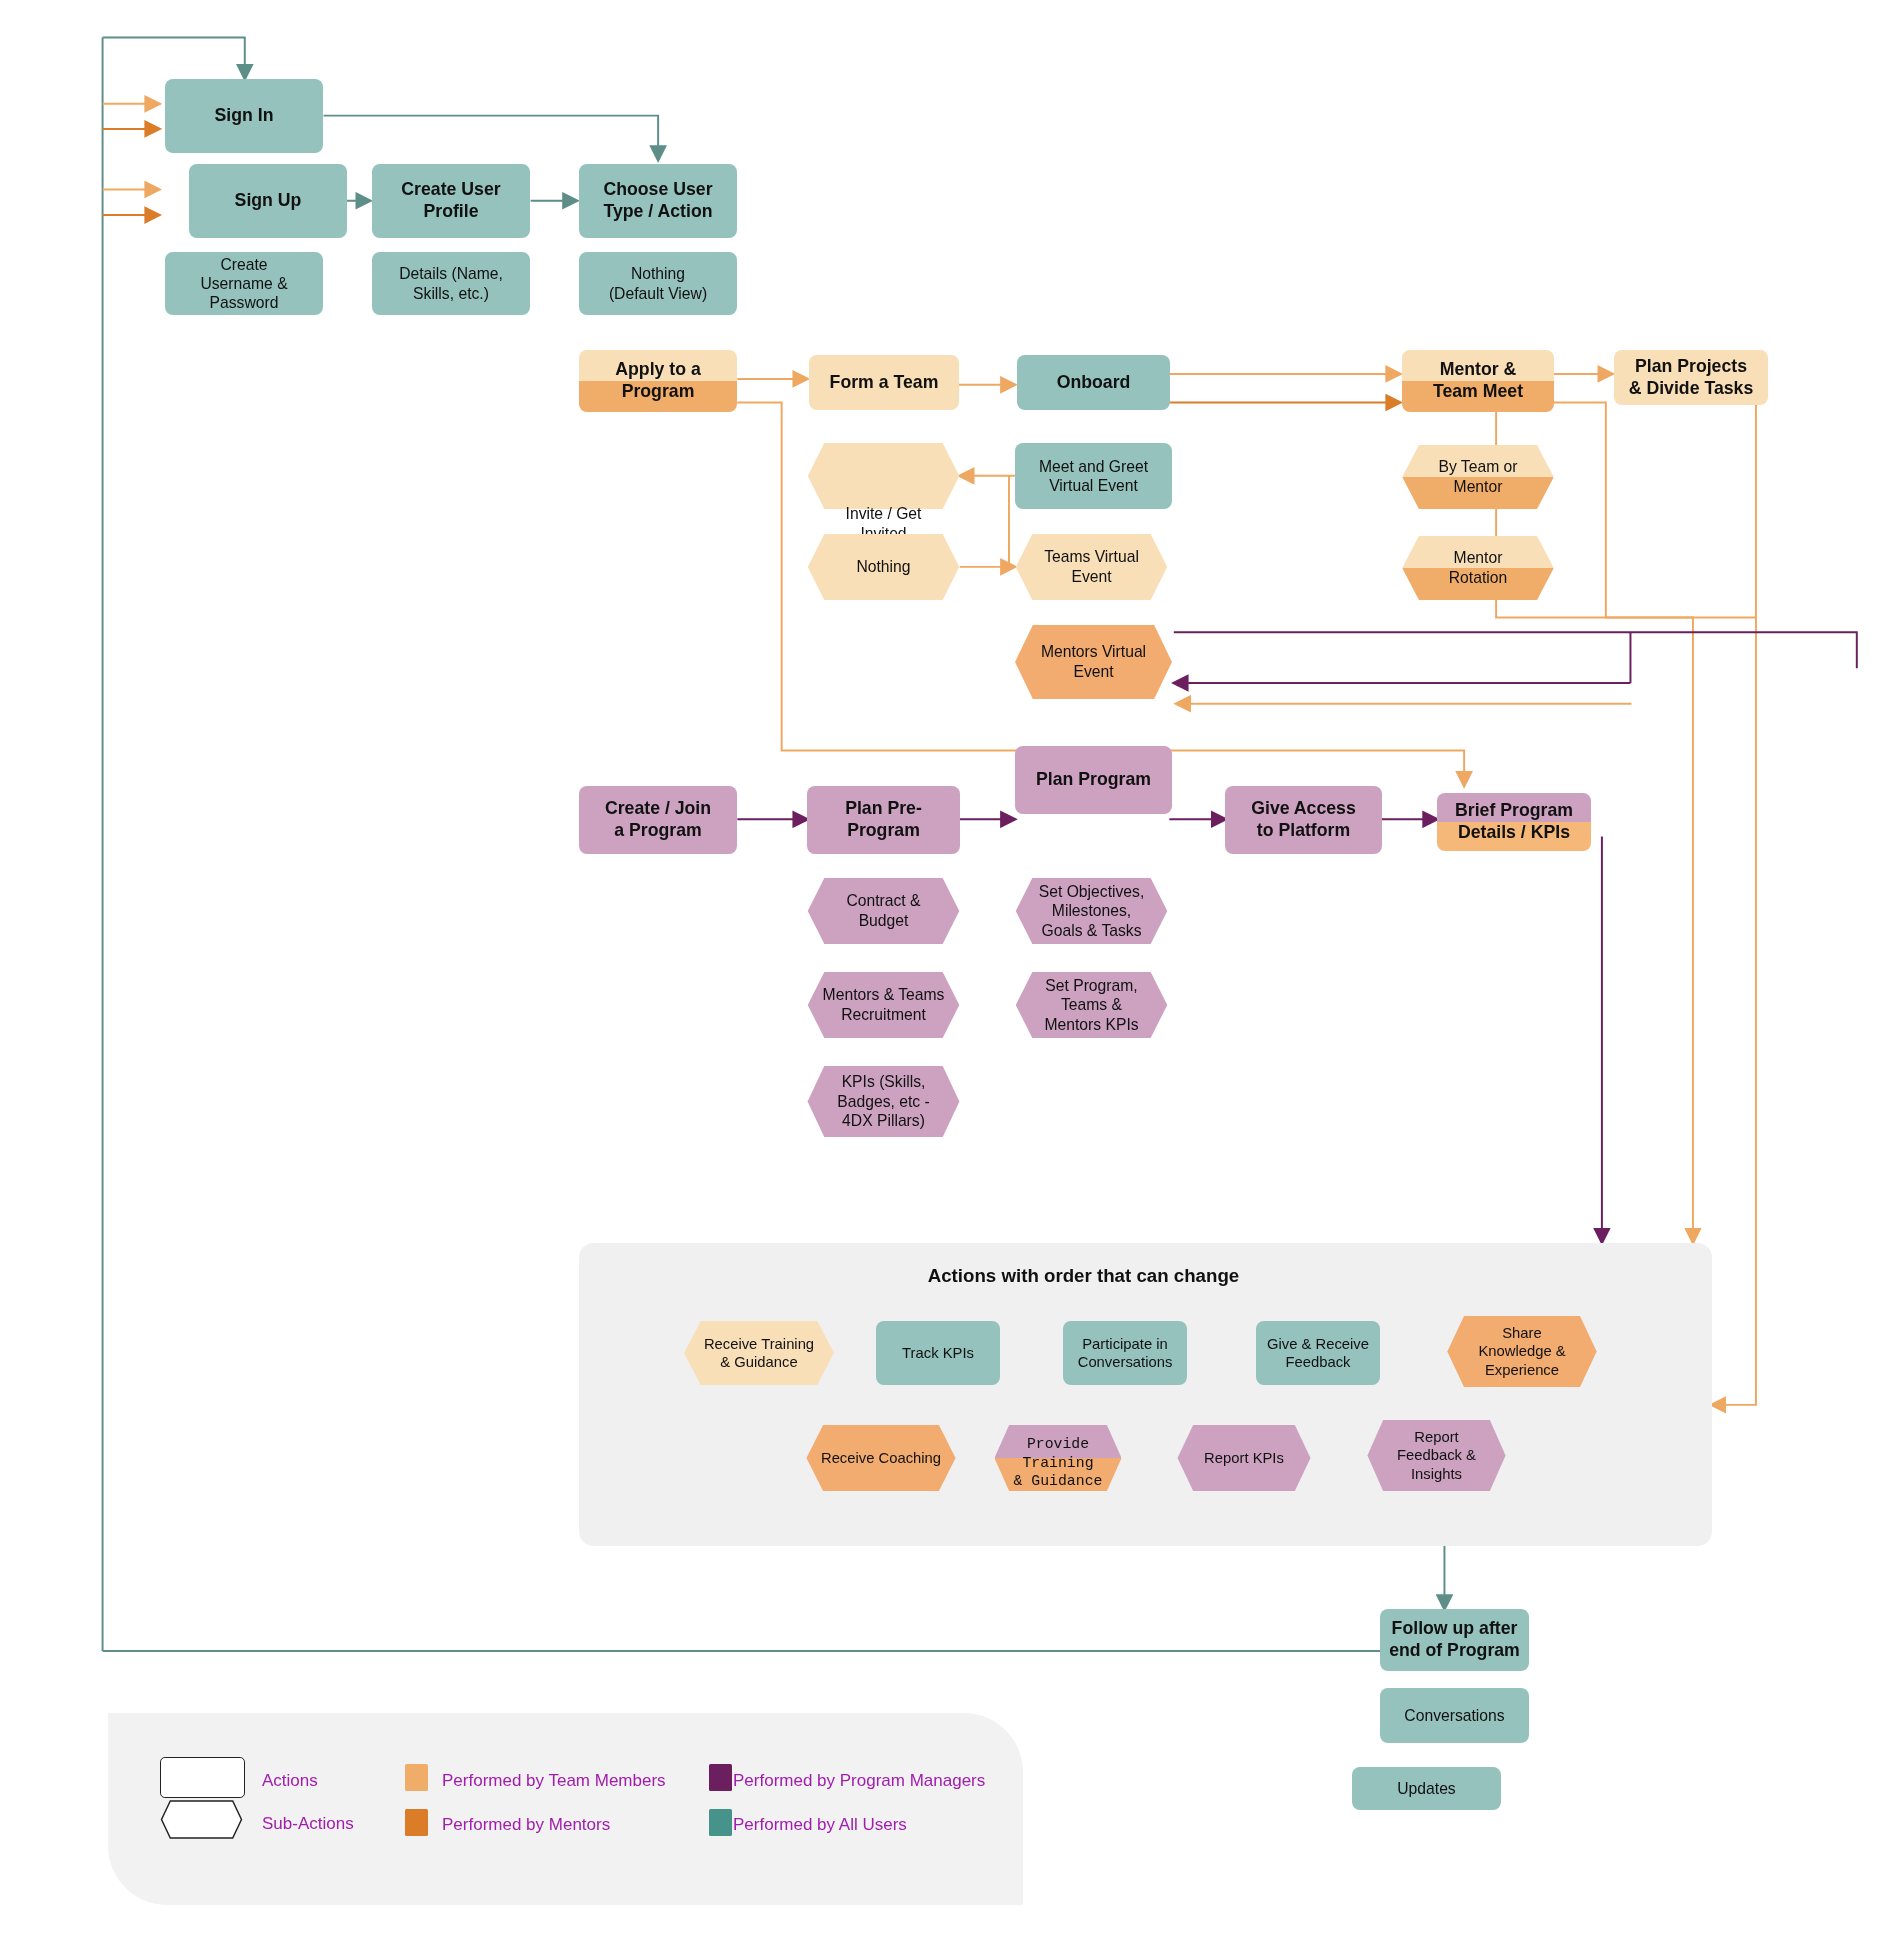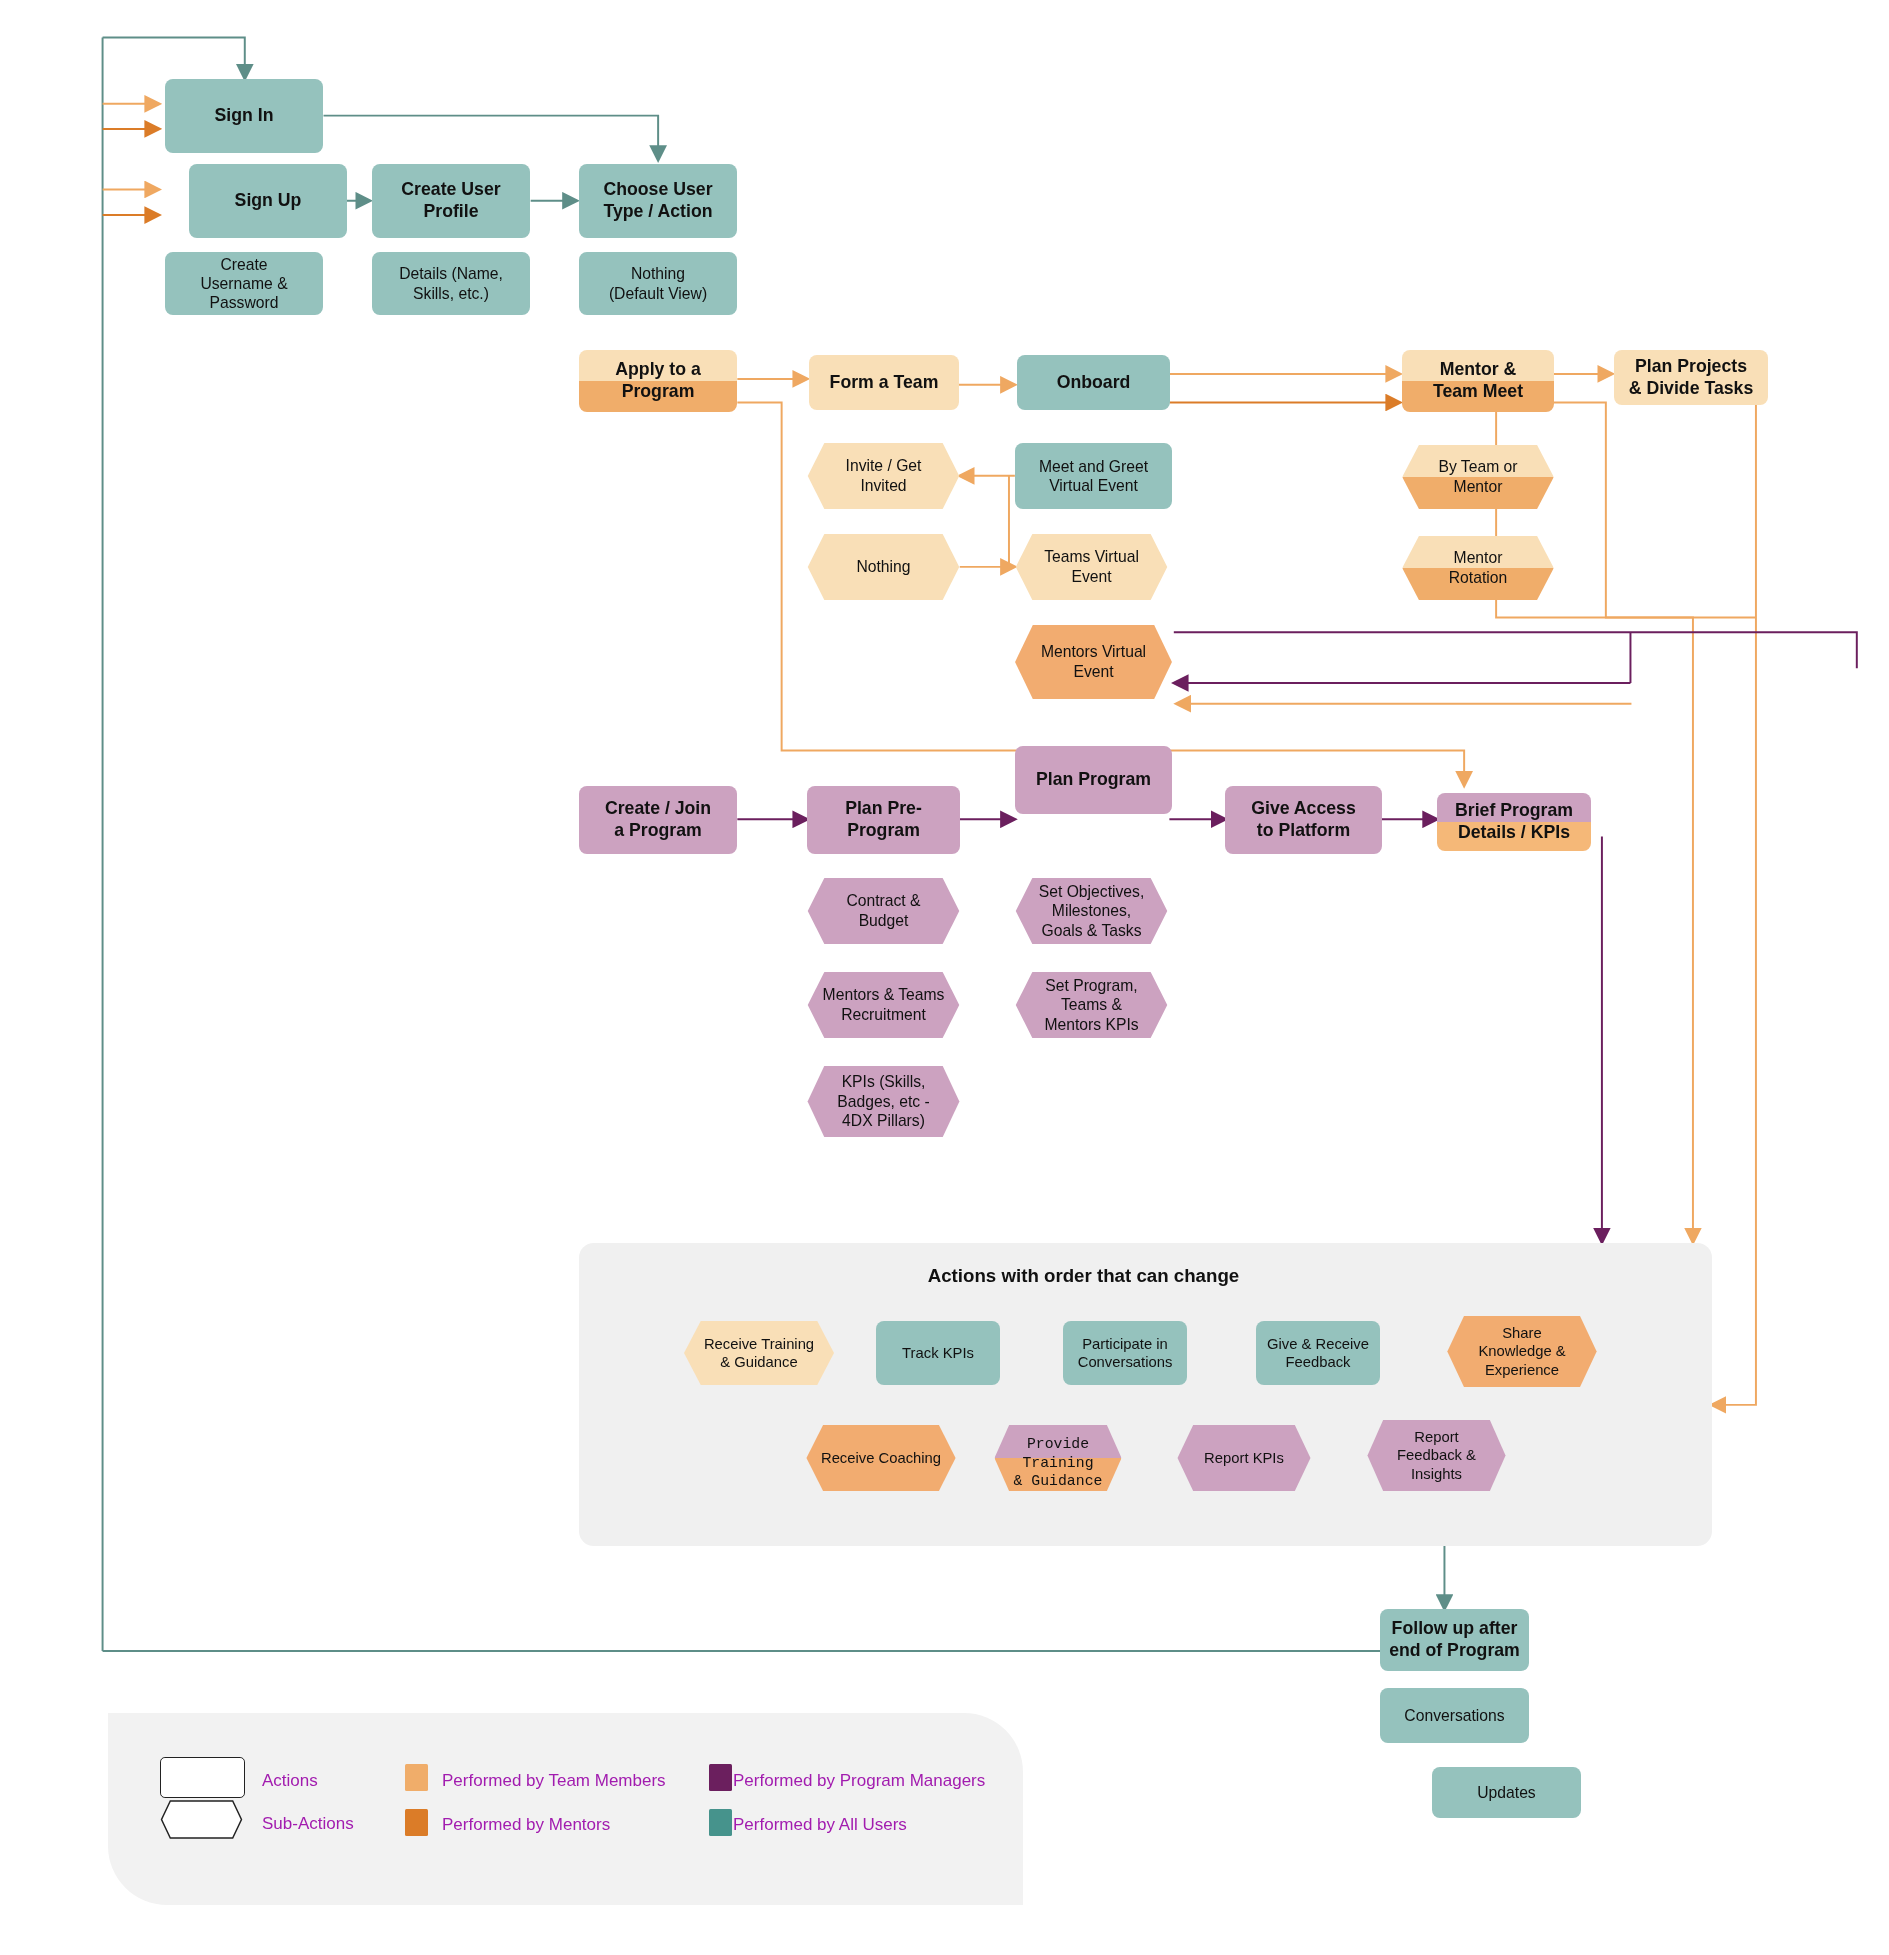--- a/index.html
+++ b/index.html
@@ -166,21 +166,21 @@
 
   <div class="node rect c-team t-action" style="left:1614px;top:350px;width:154px;height:55px;">
     <span style="white-space:pre-line;">Plan Projects
 &amp; Divide Tasks</span>
   </div>
 
   <div class="hexwrap" style="left:807px;top:443px;width:153px;height:66px;">
     <svg width="153" height="66" viewBox="0 0 310 135">
       <path d="M34,0 L276,0 L310,67.5 L276,135 L34,135 L0,67.5 Z" fill="#F9DFB7"></path>
     </svg>
-    <div class="hlabel t-sub" style="white-space:pre-line;">Invite / Get
+    <div class="hlabel t-sub" style="white-space:pre-line;margin-top:48px;">Invite / Get
 Invited</div>
   </div>
 
   <div class="node rect c-teal t-sub" style="left:1015px;top:443px;width:157px;height:66px;">
     <span style="white-space:pre-line;">Meet and Greet
 Virtual Event</span>
   </div>
 
   <div class="hexwrap" style="left:807px;top:534px;width:153px;height:66px;">
     <svg width="153" height="66" viewBox="0 0 310 135">
@@ -379,21 +379,21 @@
 
   <div class="node rect c-teal t-action" style="left:1380px;top:1609px;width:149px;height:62px;">
     <span style="white-space:pre-line;">Follow up after
 end of Program</span>
   </div>
 
   <div class="node rect c-teal t-sub" style="left:1380px;top:1688px;width:149px;height:55px;">
     <span>Conversations</span>
   </div>
 
-  <div class="node rect c-teal t-sub" style="left:1432px;top:1767px;width:149px;height:51px;text-align:right;">
+  <div class="node rect c-teal t-sub" style="left:1352px;top:1767px;width:149px;height:43px;text-align:right;">
     <span>Updates</span>
   </div>
 
   <div class="legend" style="left:108px;top:1713px;width:915px;height:192px;"></div>
 
   <div class="lg-shape lg-rect" style="left:160px;top:1757px;width:83px;height:39px;"></div>
   <div class="lg-txt" style="left:262px;top:1771px;">Actions</div>
 
   <svg style="position:absolute;left:160px;top:1800px;width:83px;height:39px;" viewBox="0 0 168 80" width="83" height="39">
     <path d="M20,2 L148,2 L166,40 L148,78 L20,78 L2,40 Z" fill="#ffffff" stroke="#222" stroke-width="3"></path>

